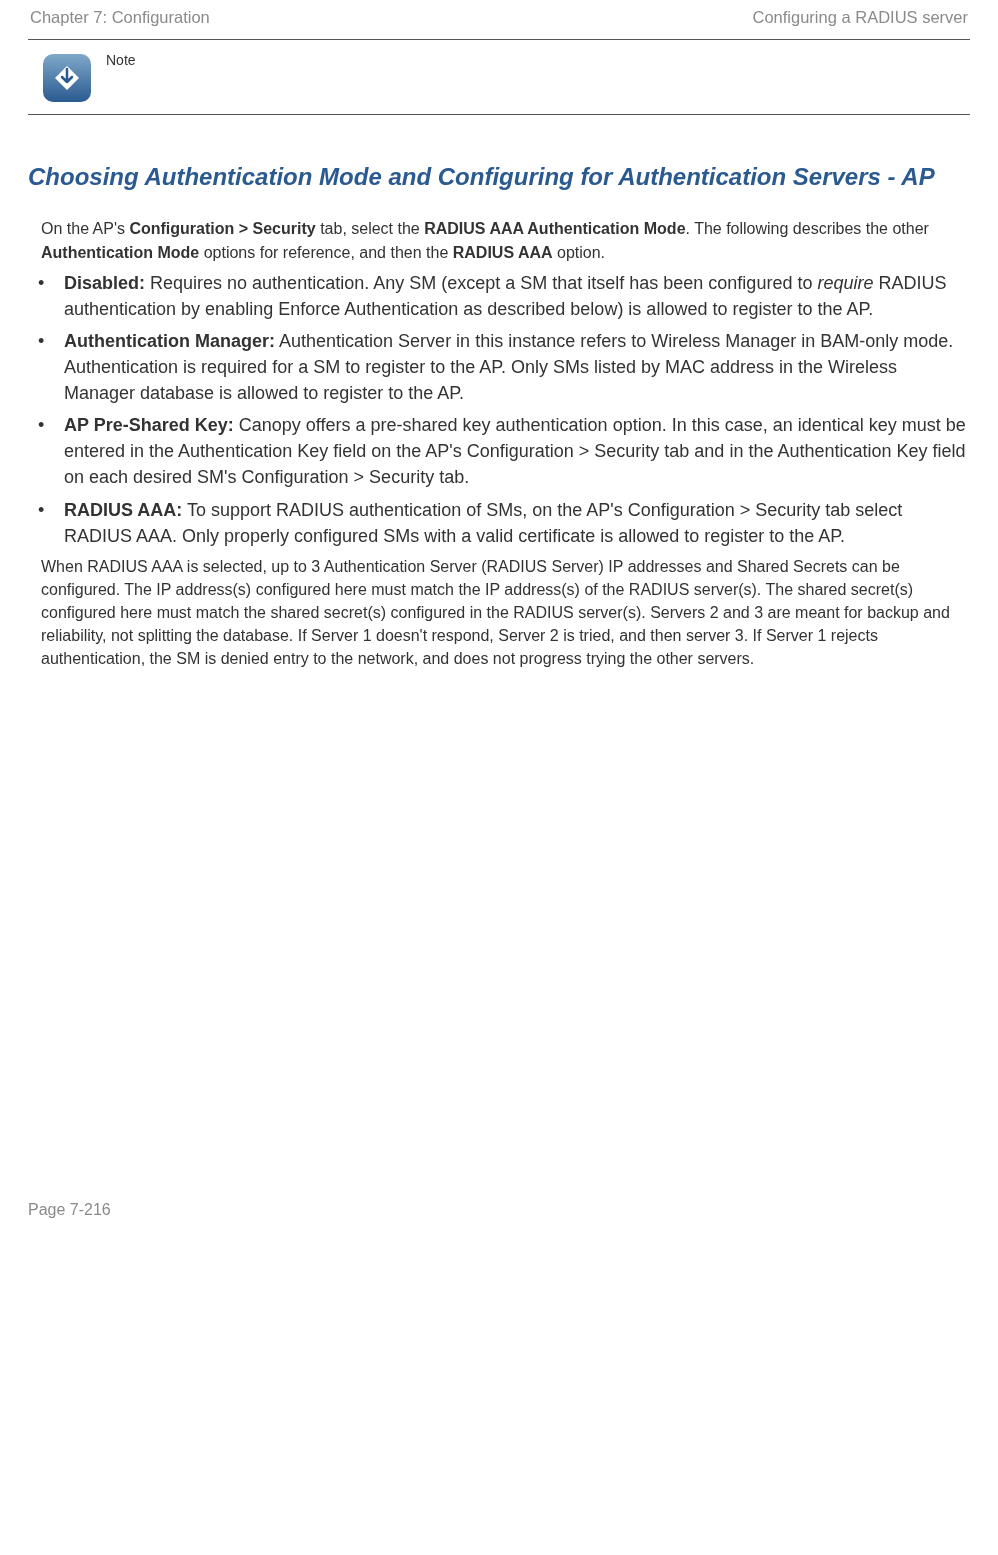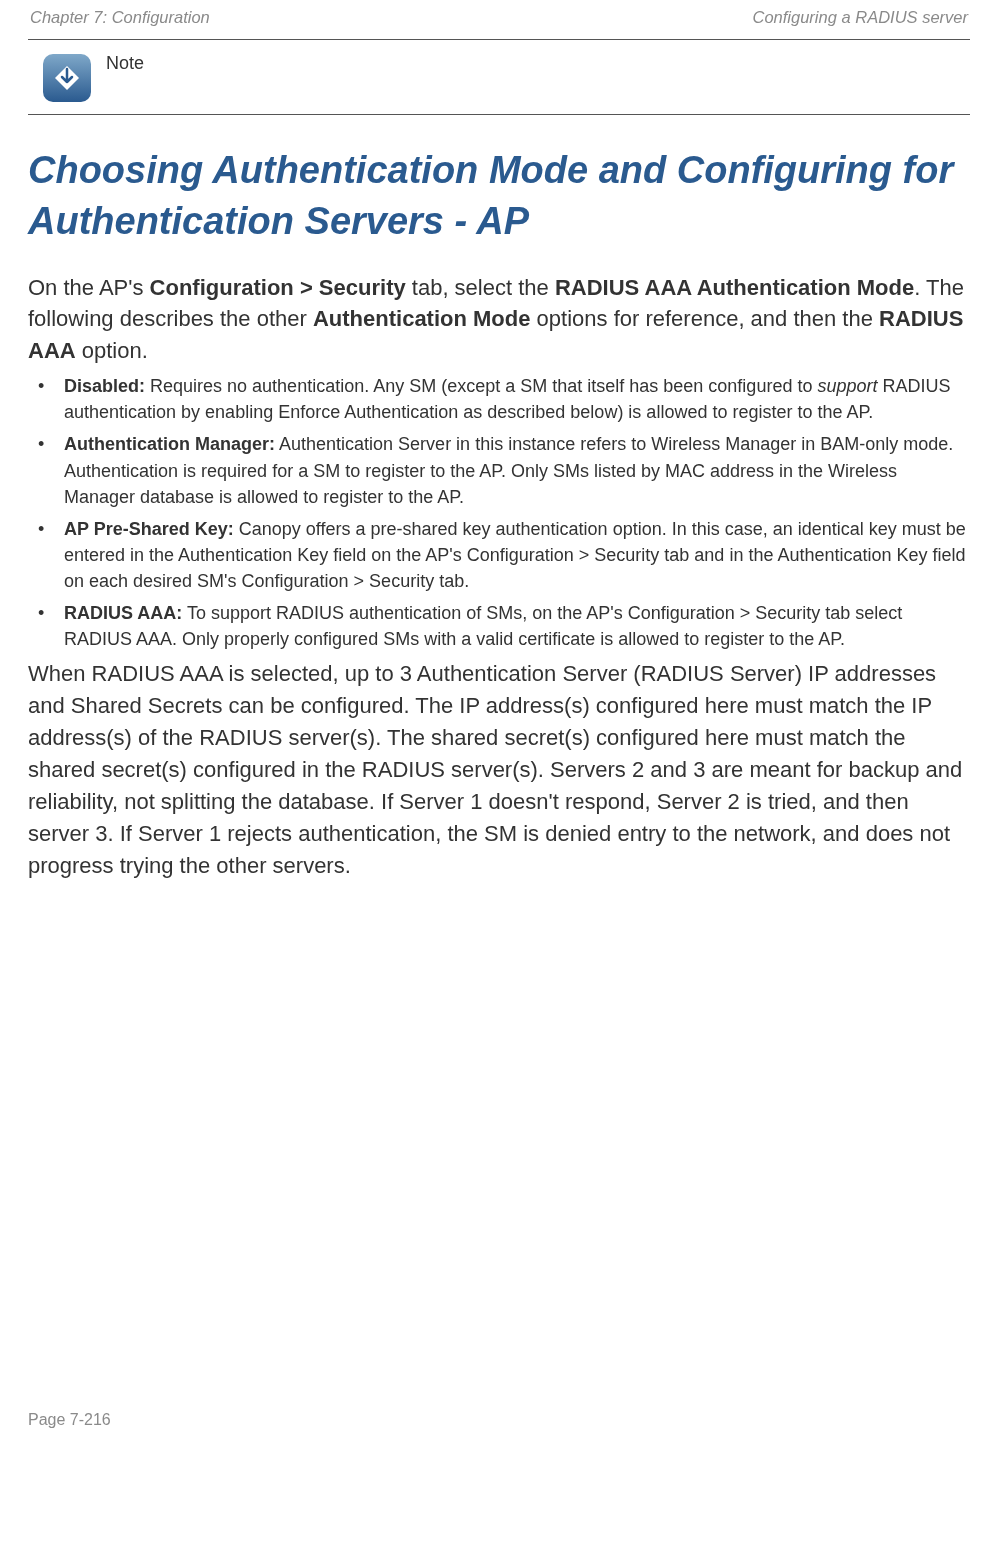--- a/index.html
+++ b/index.html
@@ -13,21 +13,20 @@
   .page {
     padding: 8px 28px 20px 28px;
     box-sizing: border-box;
   }
   .header {
     display: flex;
     justify-content: space-between;
     color: #8a8a8a;
     font-size: 16.5px;
     padding: 0 2px 12px 2px;
-    font-style: italic;
   }
   .note-table {
     width: 100%;
     border-top: 1.5px solid #555;
     border-bottom: 1.5px solid #555;
   }
   .note-row {
     display: flex;
     align-items: flex-start;
     padding: 10px 0 12px 0;
@@ -40,37 +39,37 @@
     padding-top: 4px;
   }
   .note-body {
     flex: 1;
     font-size: 18px;
     line-height: 1.45;
     color: #333;
   }
   .note-title {
     font-family: Arial, Helvetica, sans-serif;
-    font-size: 18px;
+    font-size: 14px;
     color: #333;
     margin-bottom: 2px;
   }
   h2.section-title {
     font-family: "Trebuchet MS", Arial, sans-serif;
     font-weight: bold;
     font-style: italic;
     color: #2a5a8f;
-    font-size: 38px;
+    font-size: 24px;
     line-height: 1.35;
-    margin: 30px 0 24px 0;
+    margin: 46px 0 24px 0;
   }
   .body-text {
-    font-size: 22px;
+    font-size: 16px;
     line-height: 1.45;
-    margin: 0 0 6px 0;
+    margin: 0 0 6px 13px;
     color: #333;
   }
   .bold { font-weight: bold; }
   .italic { font-style: italic; }
   ul.options {
     list-style: none;
     padding: 0;
     margin: 0 0 2px 0;
   }
   ul.options > li {
@@ -130,21 +129,21 @@
   </div>
 
   <h2 class="section-title">Choosing Authentication Mode and Configuring for Authentication Servers - AP</h2>
 
   <p class="body-text">
     <span>On the AP's </span><span class="bold">Configuration &gt; Security</span><span> tab, select the </span><span class="bold">RADIUS AAA Authentication Mode</span><span>. The following describes the other </span><span class="bold">Authentication Mode</span><span> options for reference, and then the </span><span class="bold">RADIUS AAA</span><span> option.</span>
   </p>
 
   <ul class="options">
     <li>
-      <span class="bold">Disabled:</span><span> Requires no authentication. Any SM (except a SM that itself has been configured to </span><span class="italic">support</span><span> RADIUS authentication by enabling Enforce Authentication as described below) is allowed to register to the AP.</span>
+      <span class="bold">Disabled:</span><span> Requires no authentication. Any SM (except a SM that itself has been configured to </span><span class="italic">require</span><span> RADIUS authentication by enabling Enforce Authentication as described below) is allowed to register to the AP.</span>
     </li>
     <li>
       <span class="bold">Authentication Manager:</span><span> Authentication Server in this instance refers to Wireless Manager in BAM-only mode. Authentication is required for a SM to register to the AP. Only SMs listed by MAC address in the Wireless Manager database is allowed to register to the AP.</span>
     </li>
     <li>
       <span class="bold">AP Pre-Shared Key:</span><span> Canopy offers a pre-shared key authentication option. In this case, an identical key must be entered in the Authentication Key field on the AP's Configuration &gt; Security tab and in the Authentication Key field on each desired SM's Configuration &gt; Security tab.</span>
     </li>
     <li>
       <span class="bold">RADIUS AAA:</span><span> To support RADIUS authentication of SMs, on the AP's Configuration &gt; Security tab select RADIUS AAA. Only properly configured SMs with a valid certificate is allowed to register to the AP.</span>
     </li>

